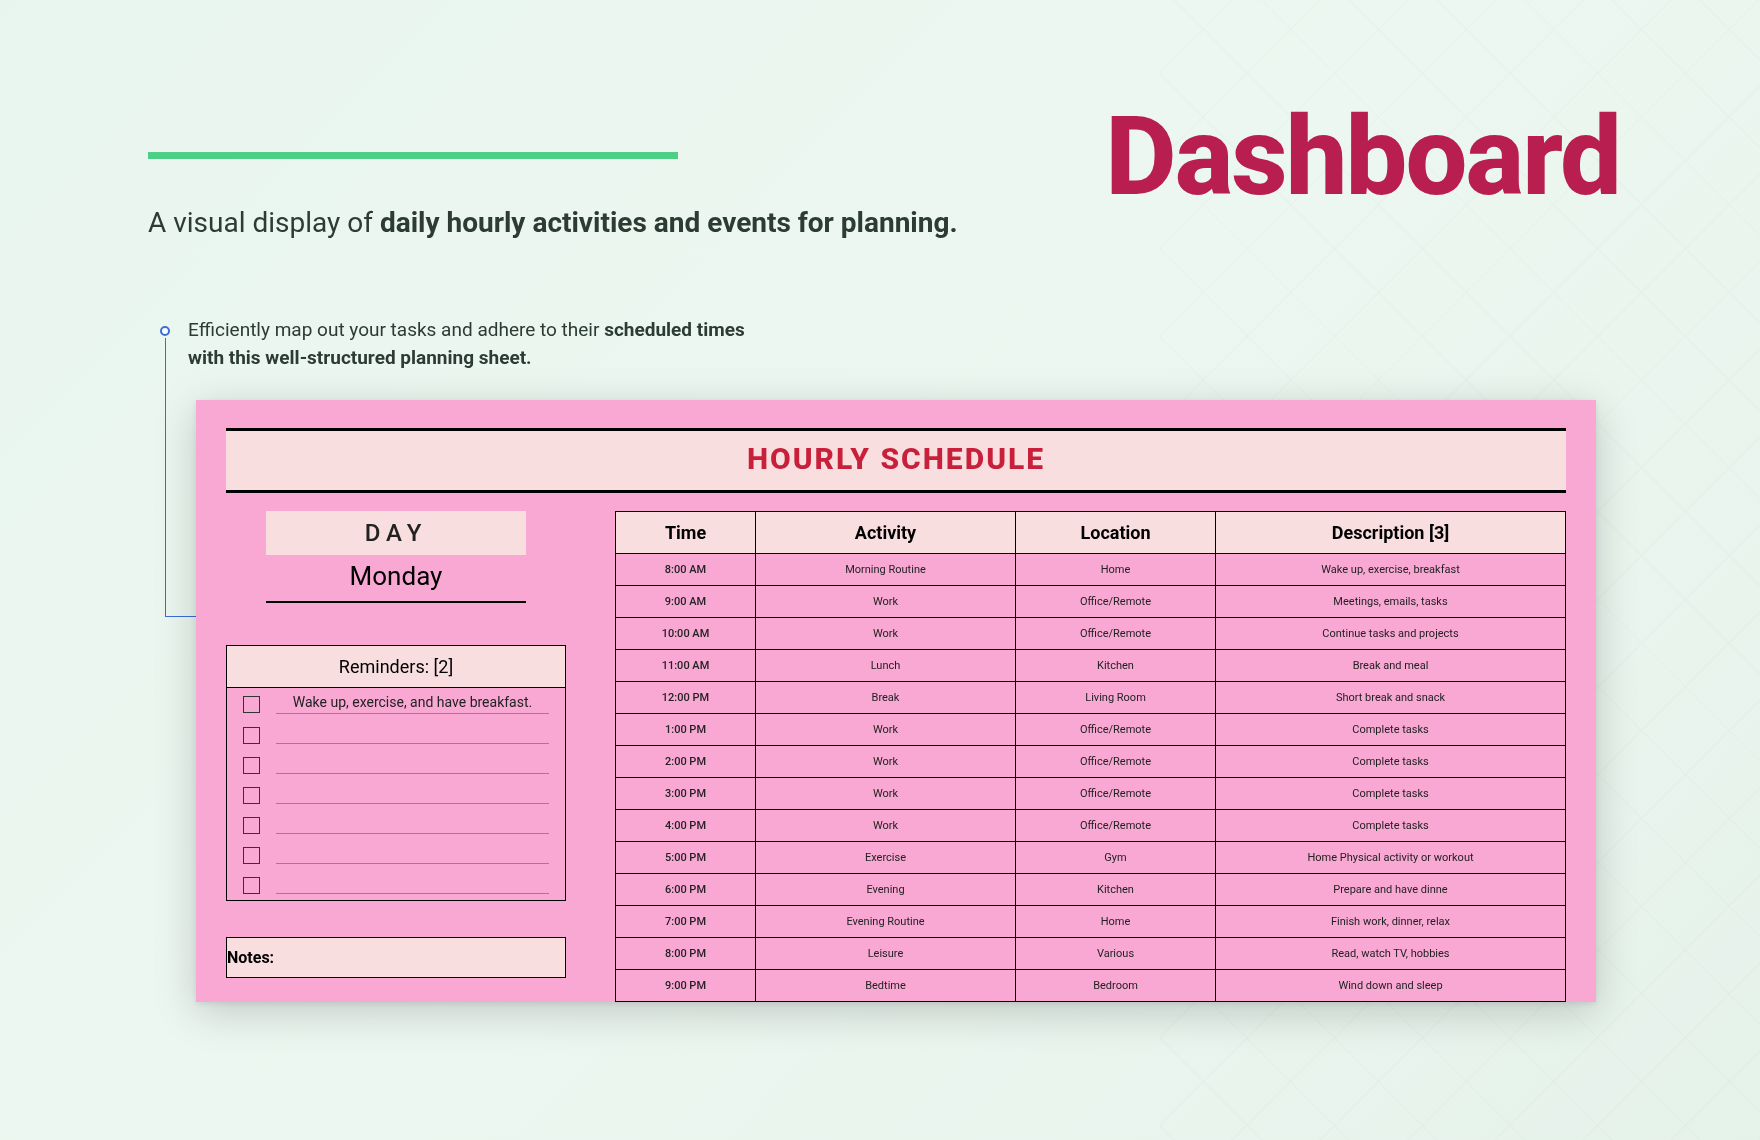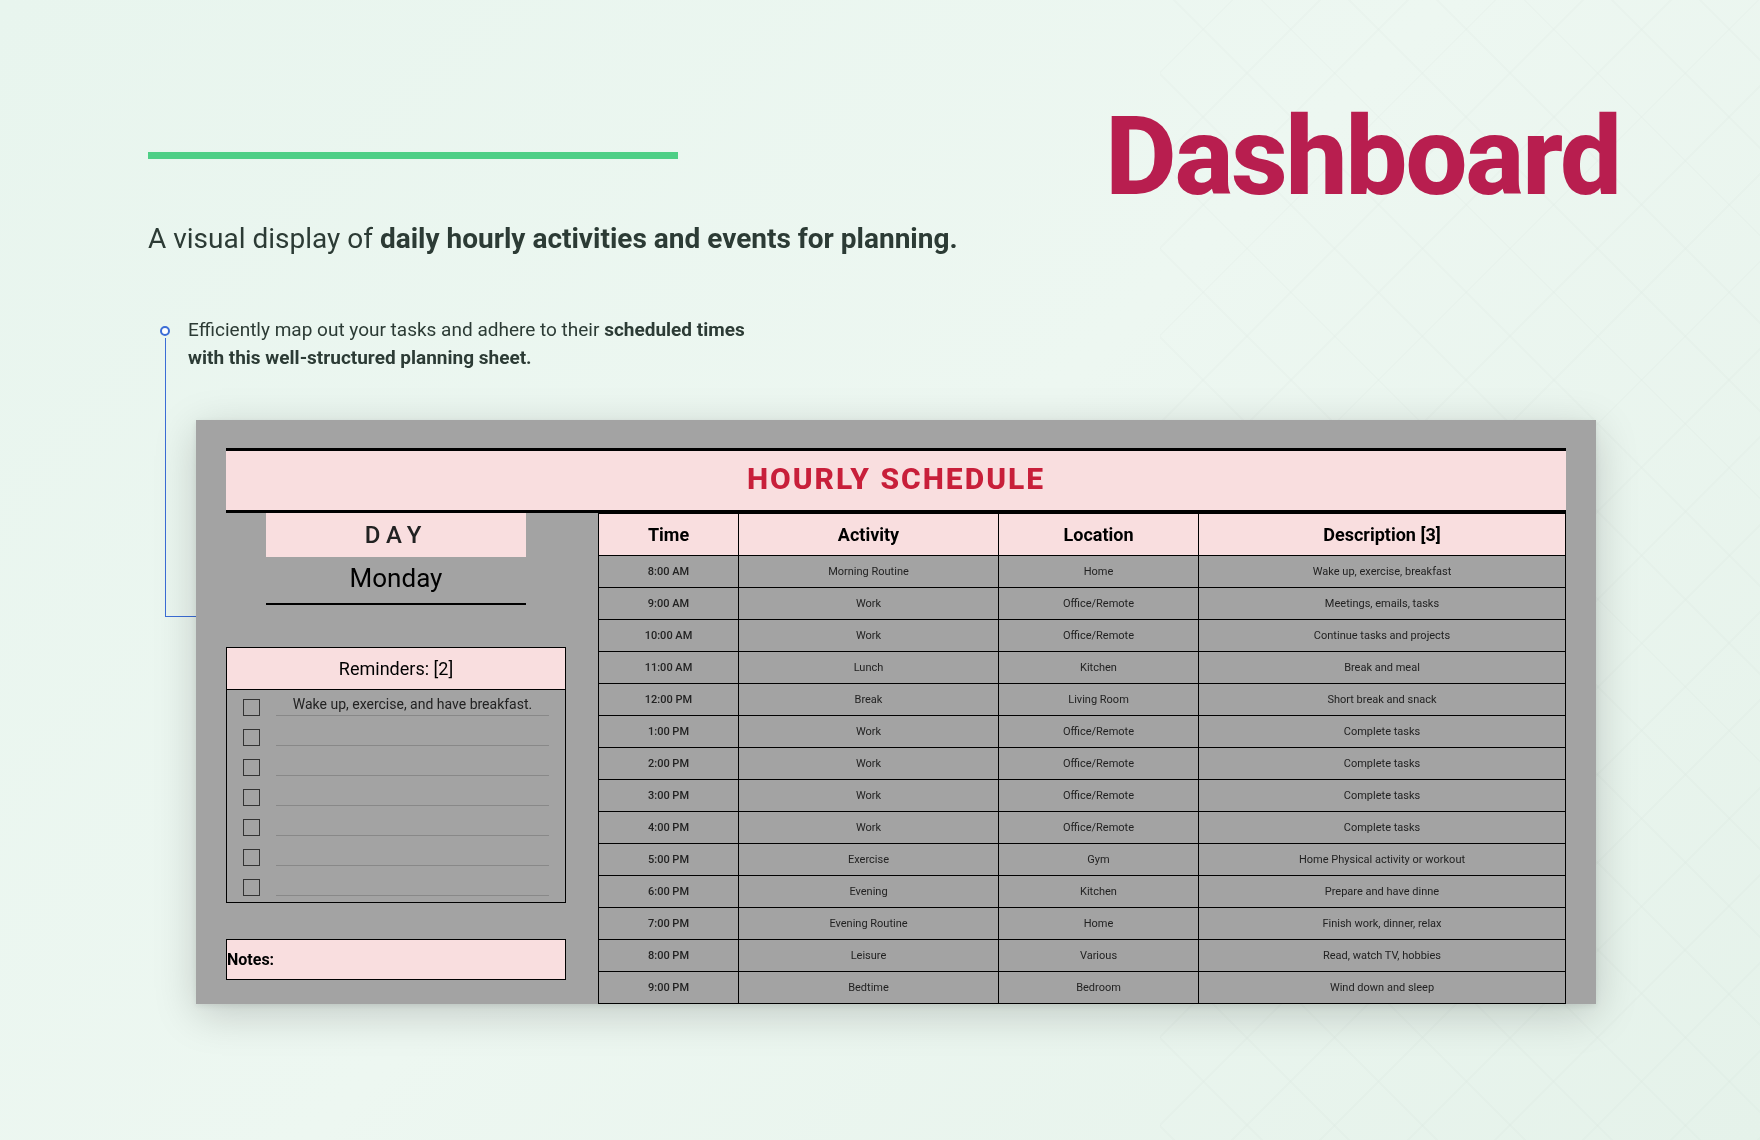--- a/index.html
+++ b/index.html
@@ -29,21 +29,21 @@
   .title {
     position: absolute;
     right: 140px; top: 92px;
     font-size: 110px;
     font-weight: 800;
     color: #b81e4f;
     letter-spacing: -2px;
   }
   .subtitle {
     position: absolute;
-    left: 148px; top: 222px;
+    left: 148px; top: 206px;
     font-size: 28px;
     color: #2c3b35;
     font-weight: 400;
   }
   .subtitle b { font-weight: 700; }
   .callout {
     position: absolute;
     left: 188px; top: 316px;
     font-size: 19px;
     color: #2c3b35;
@@ -73,42 +73,43 @@
   .arrowhead {
     position: absolute;
     left: 302px; top: 610px;
     width: 0; height: 0;
     border-top: 6px solid transparent;
     border-bottom: 6px solid transparent;
     border-left: 10px solid #3b6dd6;
   }
   .sheet {
     position: absolute;
-    left: 196px; top: 420px;
+    left: 196px; top: 400px;
     width: 1400px;
-    background: #a3a3a3;
+    background: #f9a8d4;
     box-shadow: 0 10px 40px rgba(0,0,0,.18), 0 2px 6px rgba(0,0,0,.08);
     padding: 28px 30px 0 30px;
   }
   .sheet-title-band {
     background: #f9dedf;
     border-top: 3px solid #000;
     border-bottom: 3px solid #000;
     text-align: center;
     padding: 10px 0 14px;
   }
   .sheet-title-band h2 {
     font-size: 30px;
     font-weight: 800;
     letter-spacing: 2px;
     color: #c81f3a;
   }
   .body-grid {
     display: flex;
-    gap: 32px;
+    gap: 49px;
+    margin-top: 18px;
   }
   .leftcol { width: 340px; flex: 0 0 340px; }
   .rightcol { flex: 1; }
   .day-band {
     background: #f9dedf;
     text-align: center;
     font-size: 24px;
     letter-spacing: 6px;
     font-weight: 500;
     padding: 8px 0;
@@ -128,21 +129,21 @@
   }
   .reminders-head {
     background: #f9dedf;
     text-align: center;
     font-size: 18px;
     padding: 10px 0;
     border-bottom: 1px solid #000;
   }
   .rem-row {
     display: flex;
-    align-items: flex-end;
+    align-items: center;
     gap: 16px;
     padding: 6px 16px;
   }
   .rem-box {
     width: 17px; height: 17px;
     border: 1.5px solid #333;
     flex: 0 0 17px;
   }
   .rem-line {
     flex: 1;

